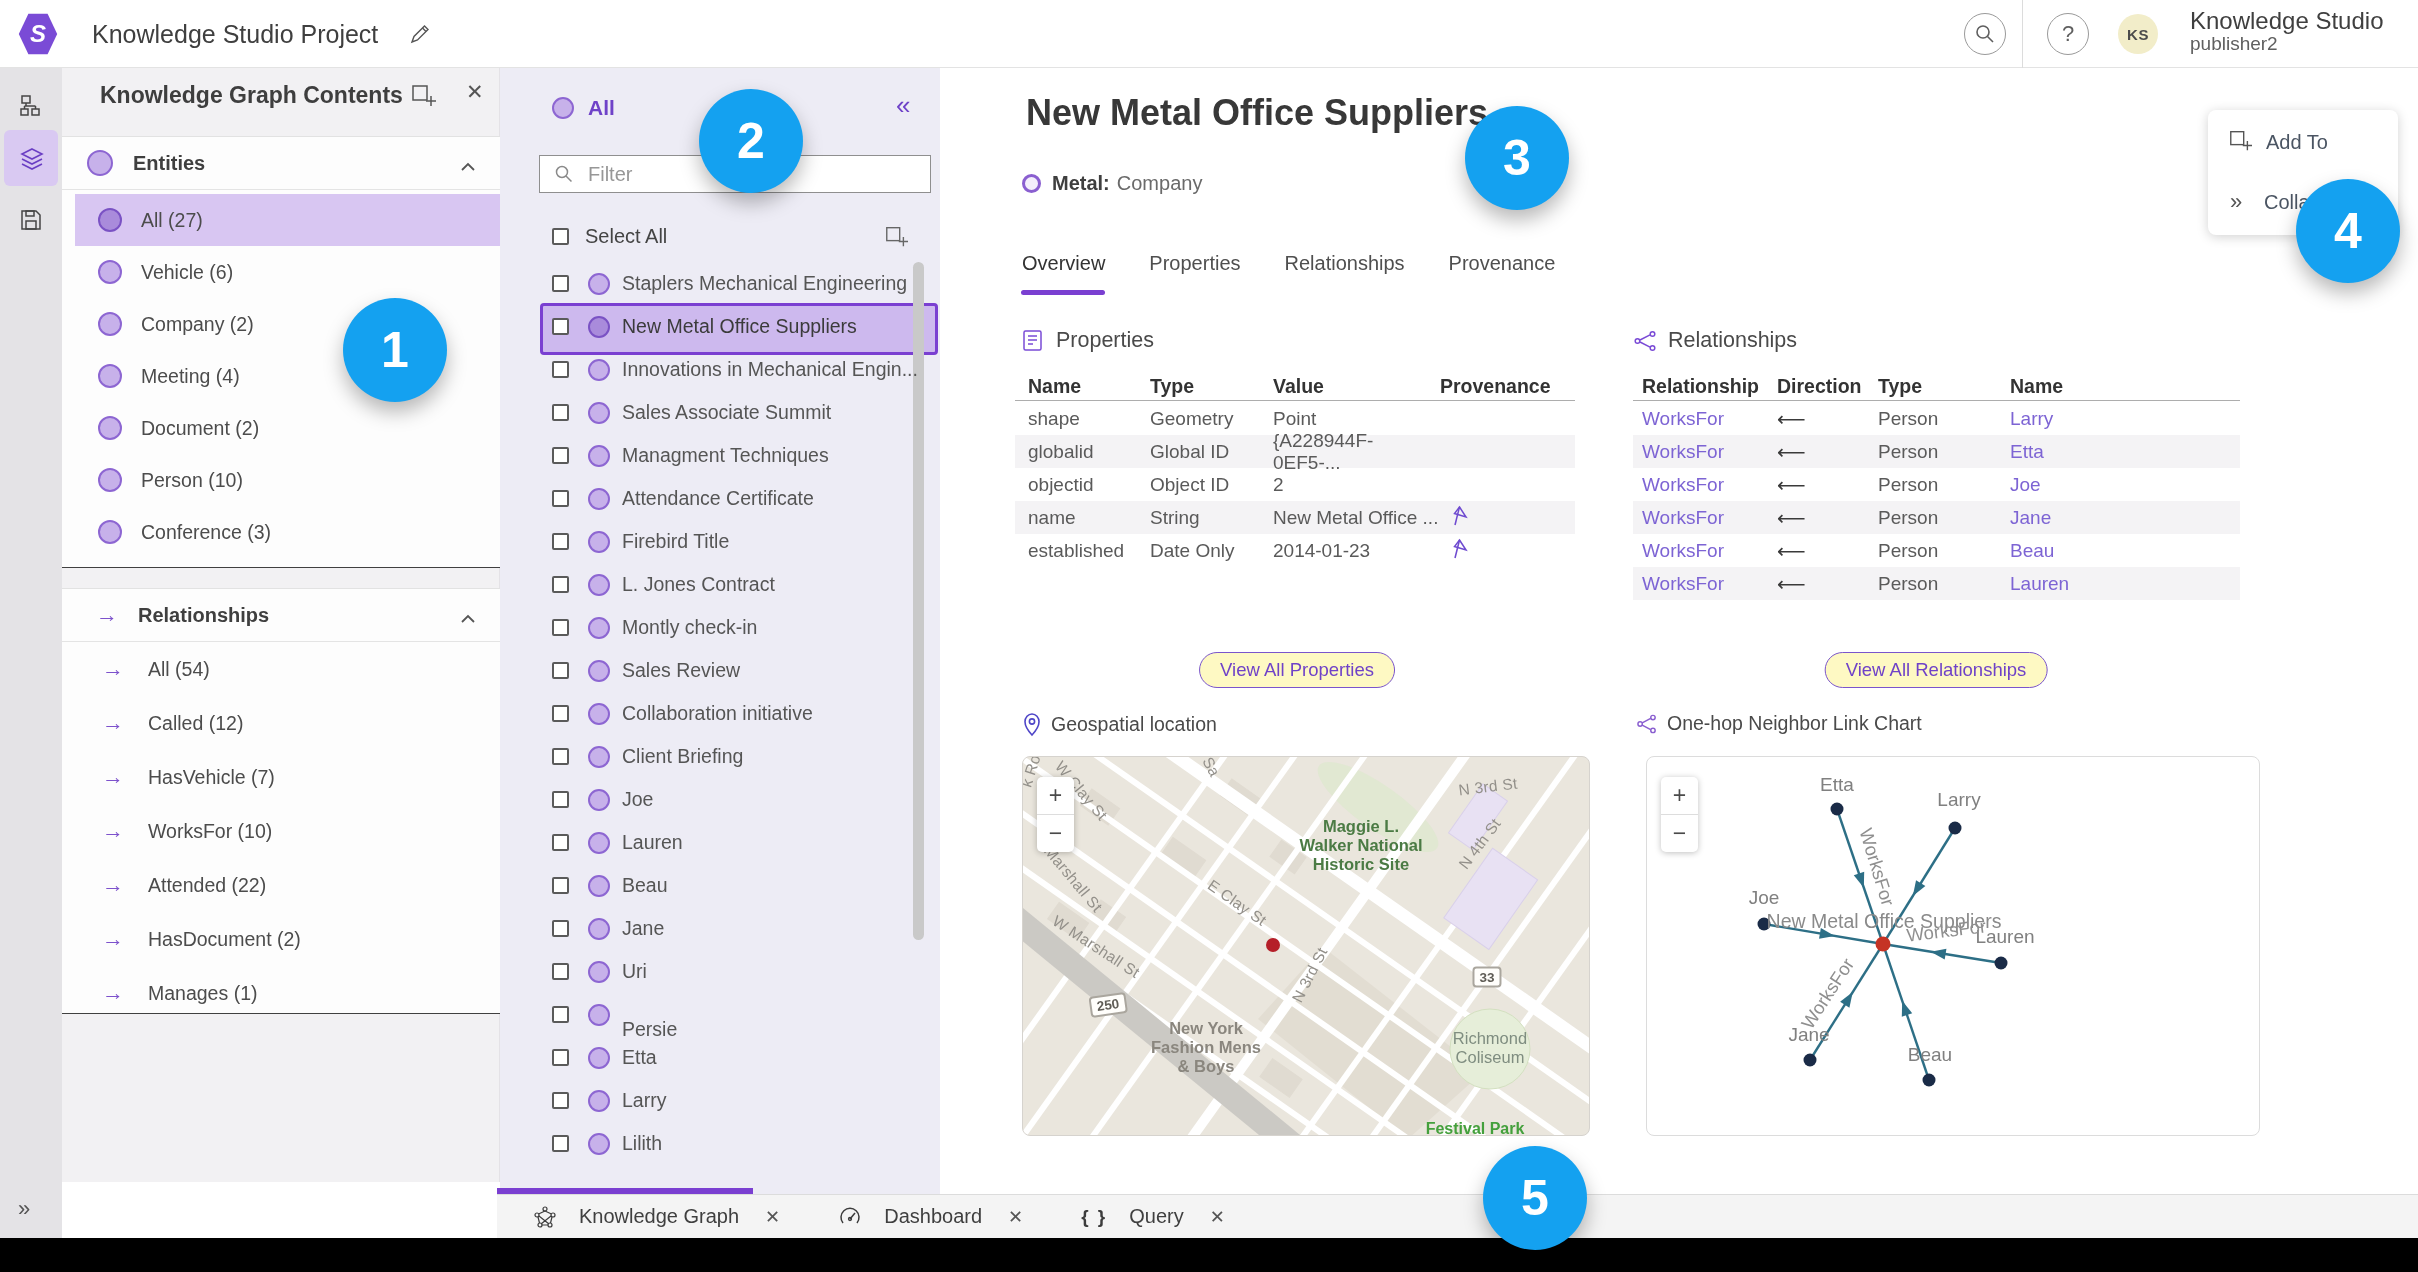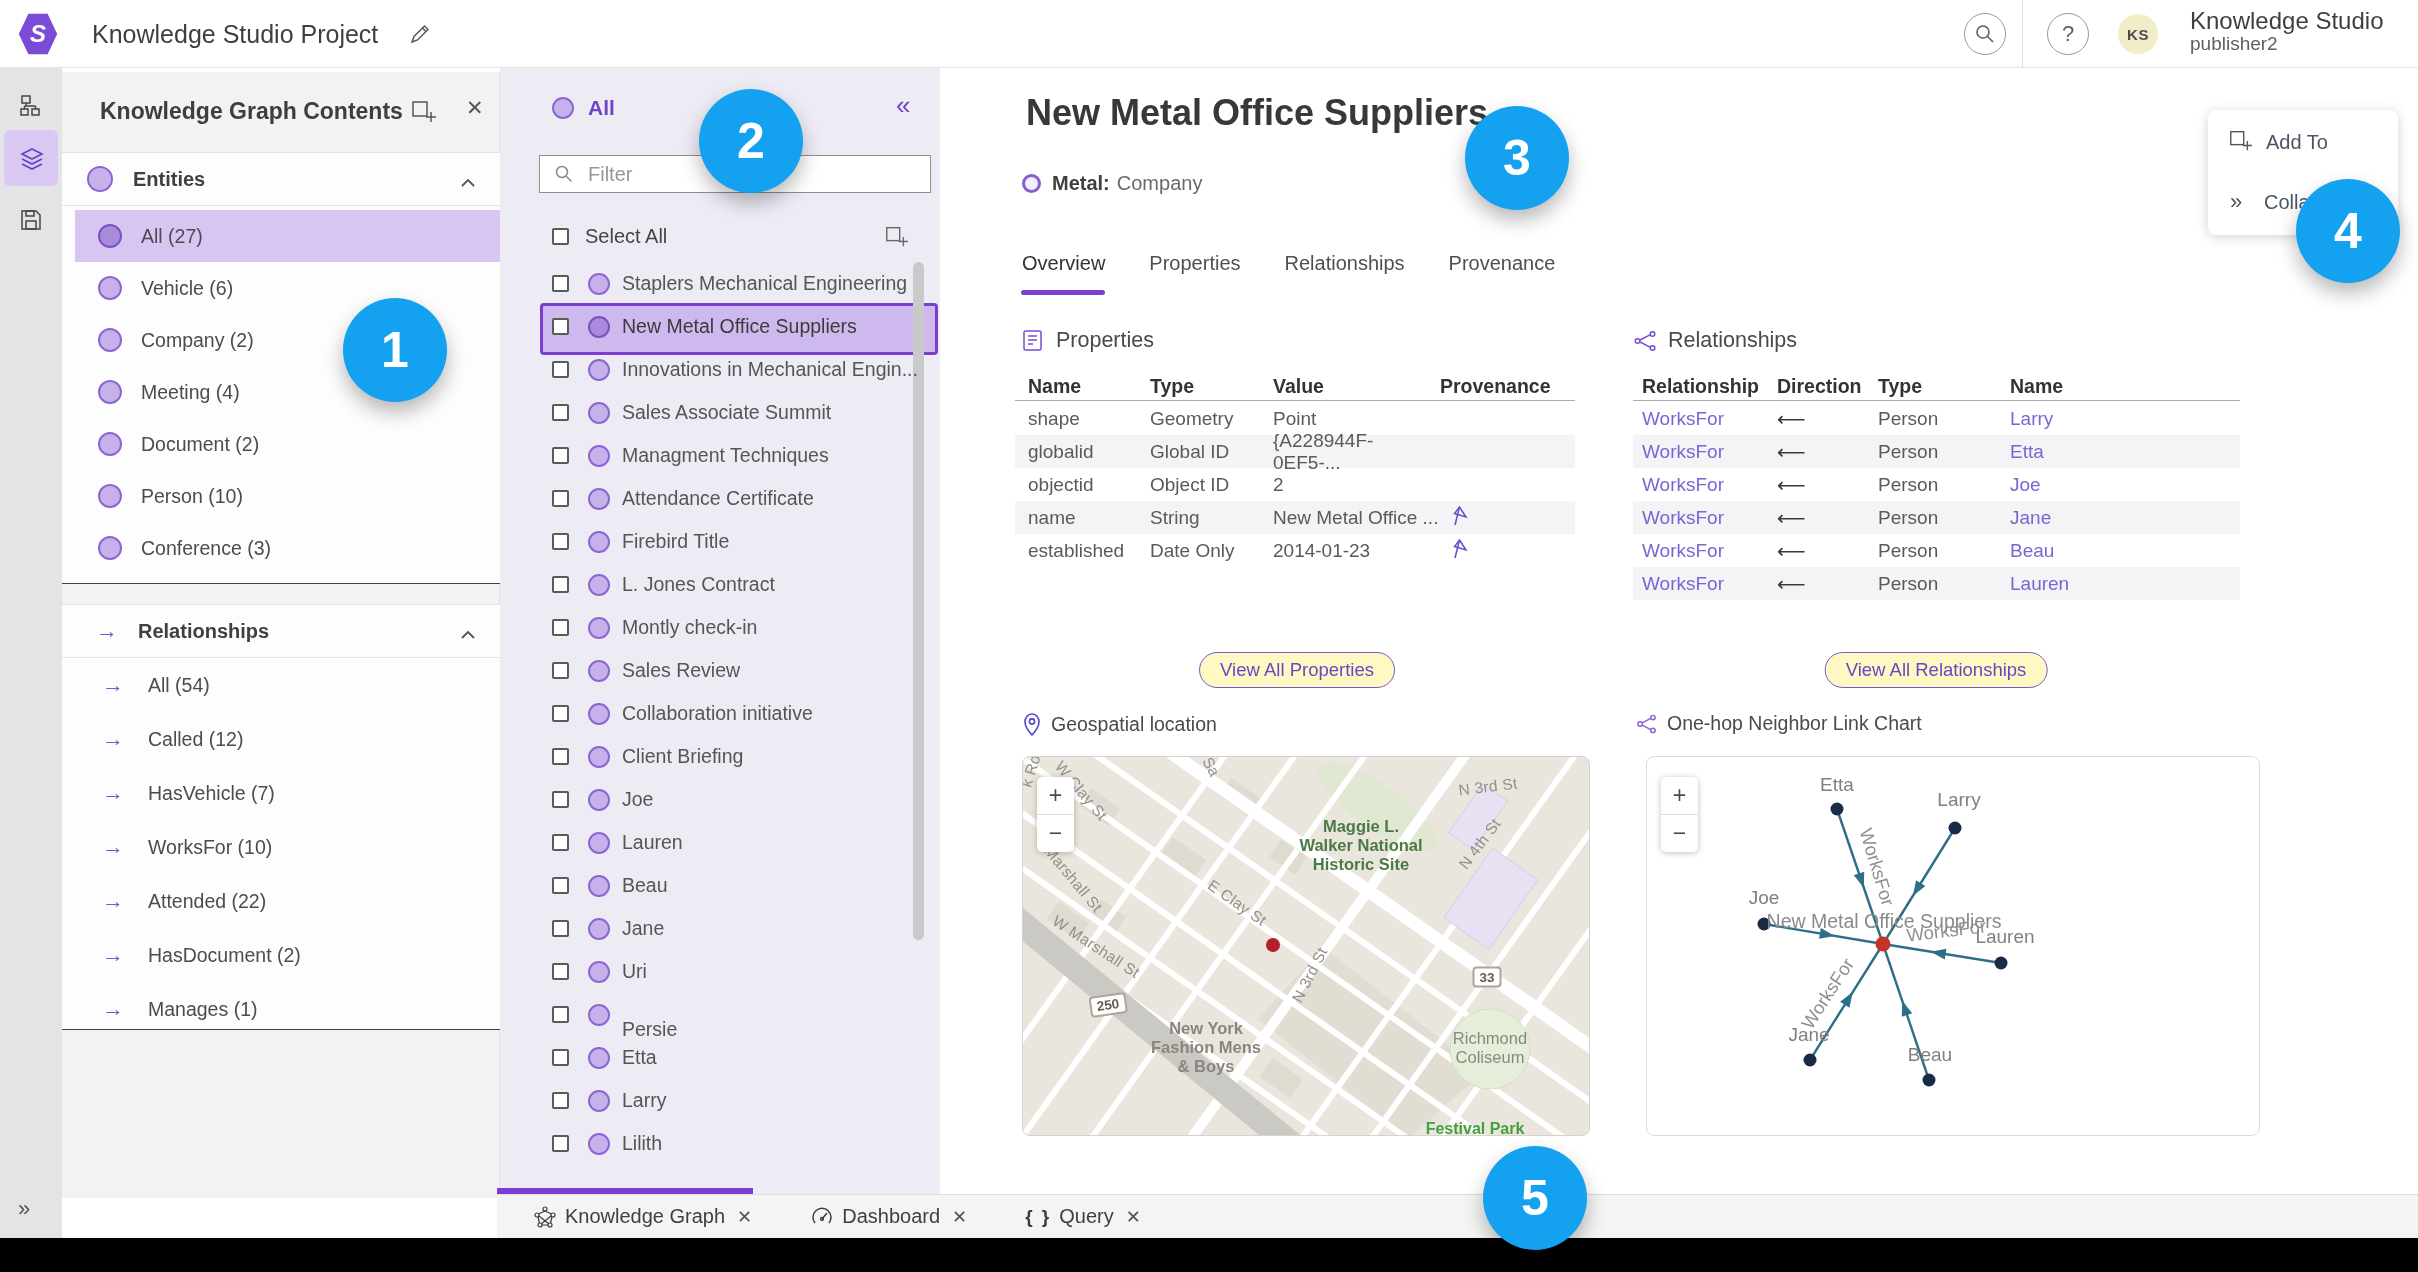--- a/index.html
+++ b/index.html
@@ -18,21 +18,21 @@
   #user-name{font-size:24px;color:#3f3f3f}
   #user-role{font-size:19px;color:#5f5f5f;line-height:20px}
 
   
   #iconstrip{position:absolute;left:0;top:68px;width:62px;height:1170px;background:#e4e3e6}
   .strip-ic{position:absolute;left:18px}
   #strip-active{position:absolute;left:4px;top:62px;width:54px;height:56px;background:#d9c9f2;border-radius:6px}
   #strip-expand{position:absolute;left:18px;top:1128px;font-size:22px;color:#555}
 
   
-  #kgcpanel{position:absolute;left:62px;top:72px;width:438px;height:1126px;background:#f2f1f3;border-right:1px solid #e4e2e6}
+  #kgcpanel{position:absolute;left:62px;top:56px;width:438px;height:1126px;background:#f2f1f3;border-right:1px solid #e4e2e6}
   #kgc-title{position:absolute;left:38px;top:26px;font-size:23px;font-weight:600;color:#3e3e3e}
   #kgc-add{position:absolute;left:348px;top:26px}
   #kgc-close{position:absolute;left:404px;top:24px;font-size:21px;color:#555}
   .card{position:absolute;left:0;width:438px;background:#fdfdfd;border-top:1px solid #e2e2e2;border-bottom:1px solid #404040}
   #card-ent{top:80px;height:432px}
   #card-rel{top:532px;height:426px}
   .sec-head{position:absolute;left:0;top:0;width:438px;height:52px;display:flex;align-items:center}
   .sec-label{font-size:20px;font-weight:600;color:#3f3f3f}
   .sec-chev{position:absolute;left:398px;top:21px}
   .sec-divider{position:absolute;left:0;top:52px;width:438px;height:1px;background:#e4e4e4}
@@ -105,21 +105,21 @@
 
   
   #addto-card{position:absolute;left:2208px;top:110px;width:190px;height:125px;background:#fff;border-radius:8px;box-shadow:0 2px 12px rgba(0,0,0,.18);z-index:40}
   .menu-row{position:absolute;left:0;width:188px;height:40px;display:flex;align-items:center;cursor:pointer}
   .menu-label{font-size:20px;color:#4b5563;margin-left:14px}
   #collapse-chevrons{font-size:22px;color:#555;margin-left:22px;width:28px}
 
   
   #tabbar{position:absolute;left:497px;top:1194px;width:1921px;height:44px;background:#f4f4f4;border-top:1px solid #dcdcdc;display:flex;align-items:center;padding-left:36px;gap:58px;z-index:8}
   #tab-indicator{position:absolute;left:497px;top:1188px;width:256px;height:6px;background:#7a3fd1;z-index:9}
-  .btab{display:flex;align-items:center;gap:8px;font-size:20px;color:#3f3f3f;cursor:pointer}
+  .btab{display:flex;align-items:center;gap:22px;font-size:20px;color:#3f3f3f;cursor:pointer}
   .btab .x{color:#555;font-size:18px;margin-left:4px}
   .qicon{font-size:19px;color:#3c3c3c;font-weight:700;letter-spacing:2px}
   #blackbar{position:absolute;left:0;top:1238px;width:2418px;height:34px;background:#000}
 
   
   .ann{position:absolute;width:104px;height:104px;border-radius:50%;background:#14a1f0;color:#fff;font-size:50px;font-weight:700;display:flex;align-items:center;justify-content:center;box-shadow:0 10px 20px rgba(0,0,0,.28);z-index:60}
 </style>
 </head>
 <body>
 

